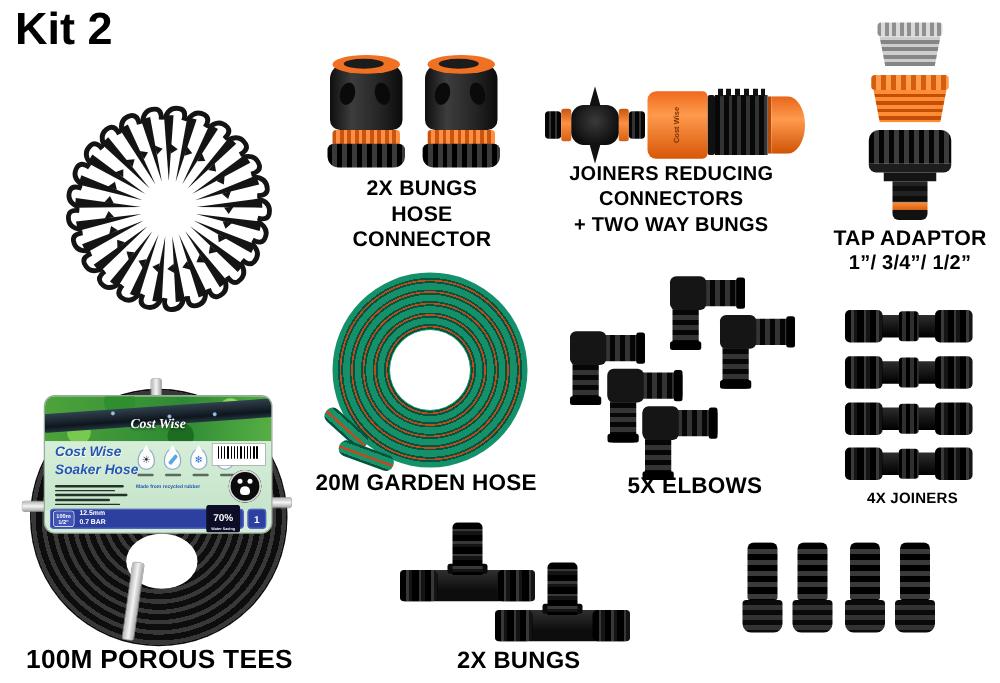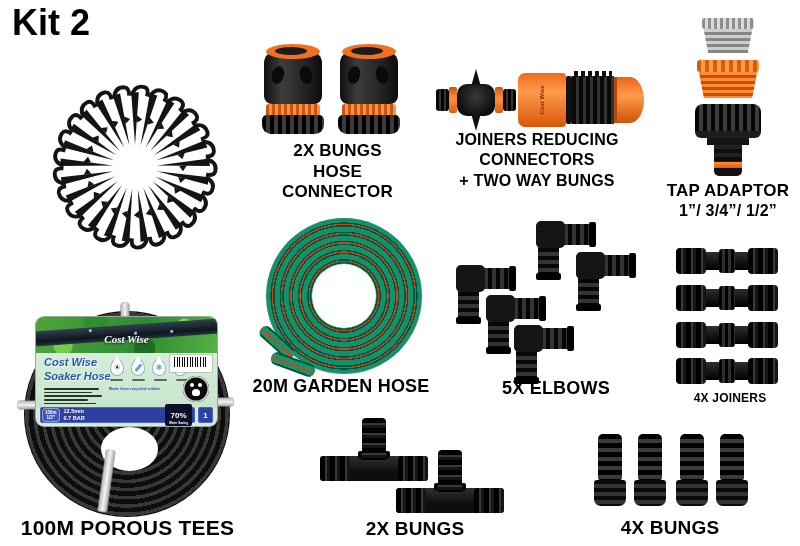--- a/index.html
+++ b/index.html
@@ -518,15 +518,14 @@
       <div class="base"></div>
     </div>
   <div class="bung" style="left:676px;top:434px;">
       <div class="top"></div>
       <div class="base"></div>
     </div>
   <div class="bung" style="left:716px;top:434px;">
       <div class="top"></div>
       <div class="base"></div>
     </div>
-  <div class="lbl" style="left:600px;top:517px;width:140px;font-size:19px;">4X BUNGS</div>
 
 </div>
 
 </body></html>

